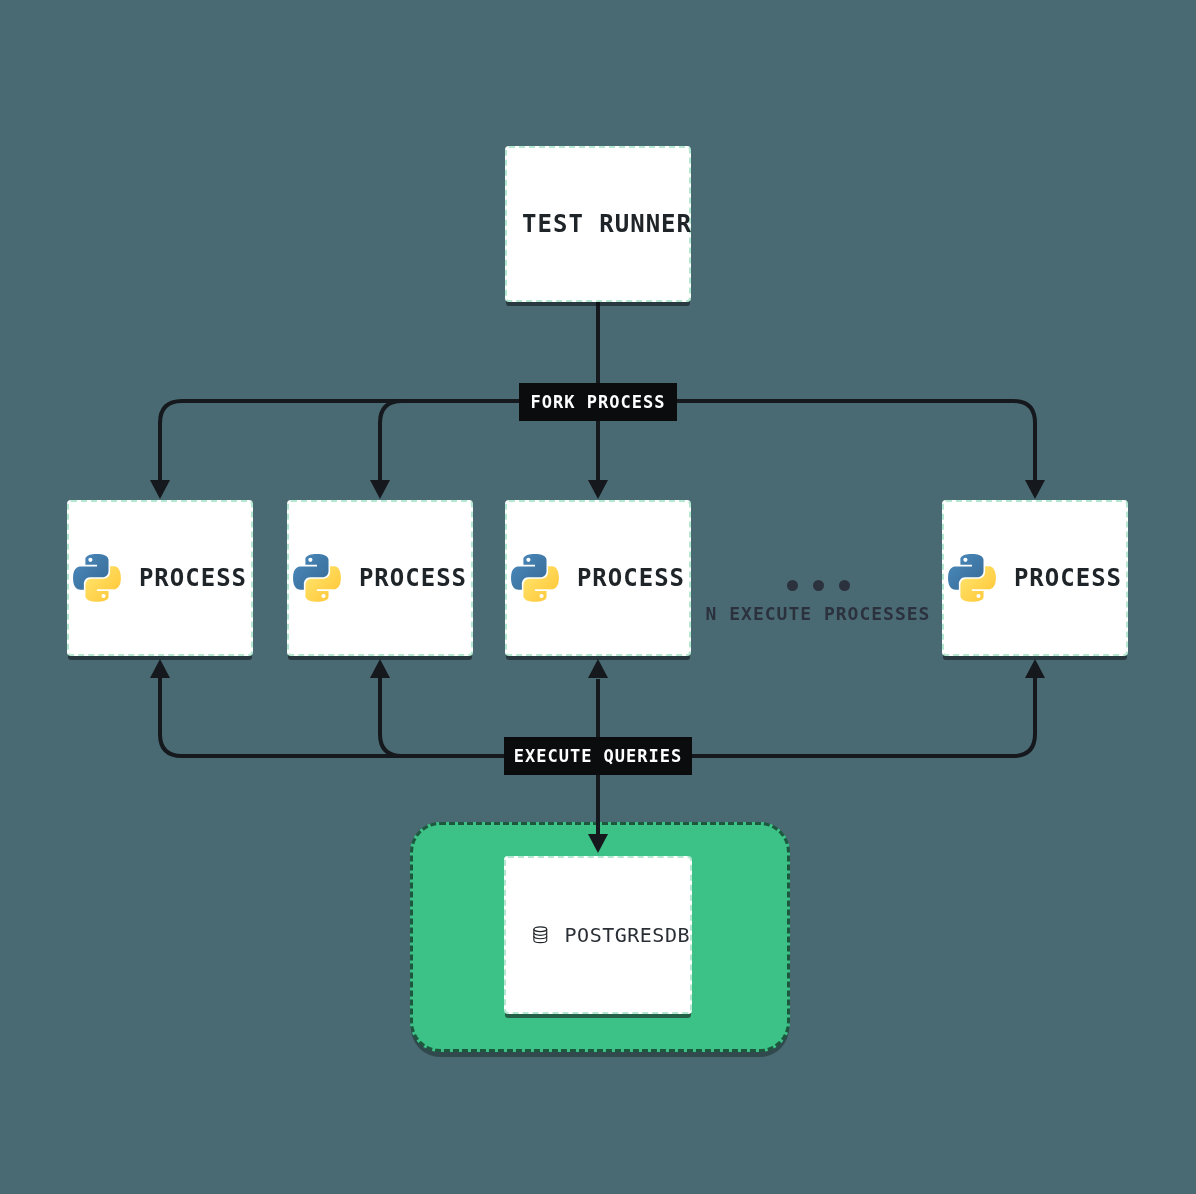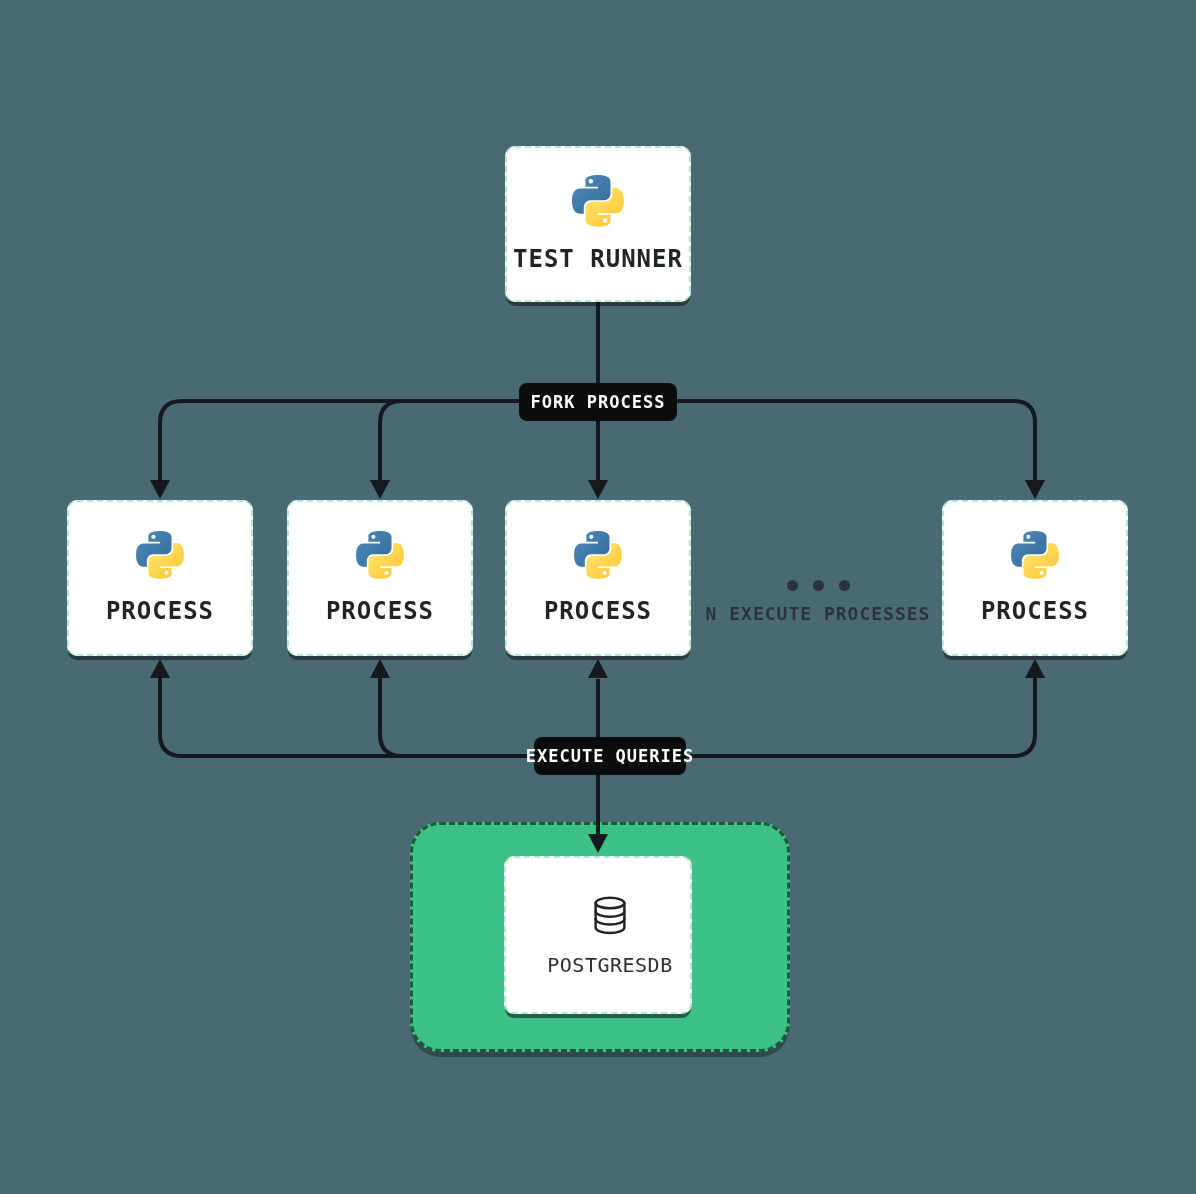--- a/index.html
+++ b/index.html
@@ -34,23 +34,23 @@
     border-radius:30px;
     box-shadow:0 6px 0 -1px rgba(13,25,20,0.40);
     z-index:1;
   }
 
   
   .node{
     position:absolute;
     background:var(--node-bg);
     border:2px dashed rgba(61,194,134,0.38);
-    border-radius:10px;
+    border-radius:4px;
     box-shadow:0 5px 0 -1px rgba(13,17,20,0.55);
-    display:flex;flex-direction:column;align-items:center;justify-content:center;
+    display:flex;align-items:center;justify-content:center;
     gap:18px;
     z-index:3;
   }
   .node .label{
     color:var(--node-text);
     font-weight:700;
     font-size:24px;
     letter-spacing:1px;
     white-space:nowrap;
   }
@@ -64,28 +64,28 @@
 
   .pylogo{width:48px;height:48px;display:block;}
   #test-runner .pylogo{width:52px;height:52px;}
   .dbicon{width:46px;height:46px;display:block;}
 
   
   .pill{
     position:absolute;
     background:var(--pill-bg);
     color:var(--pill-text);
-    border-radius:8px;
+    border-radius:0;
     display:flex;align-items:center;justify-content:center;
     font-size:17px;font-weight:700;letter-spacing:1px;
     white-space:nowrap;
     z-index:4;
   }
   #fork-pill{left:519px;top:383px;width:158px;height:38px;}
-  #execute-pill{left:504px;top:737px;width:152px;height:38px;margin-left:30px;}
+  #execute-pill{left:504px;top:737px;width:188px;height:38px;}
 
   
   .worker-note{
     position:absolute;left:702px;top:580px;width:232px;
     display:flex;flex-direction:column;align-items:center;gap:12px;
     z-index:3;
   }
   .dots{display:flex;gap:15px;}
   .dot{width:11px;height:11px;border-radius:50%;background:var(--annot);}
   .worker-note .note-label{

